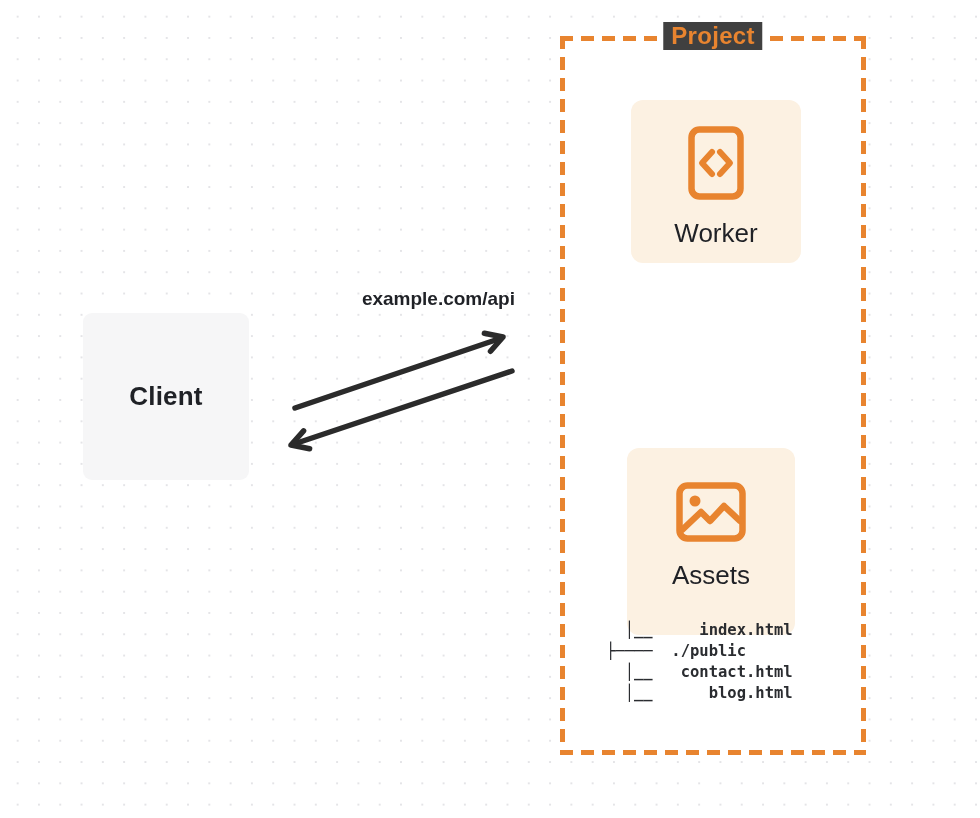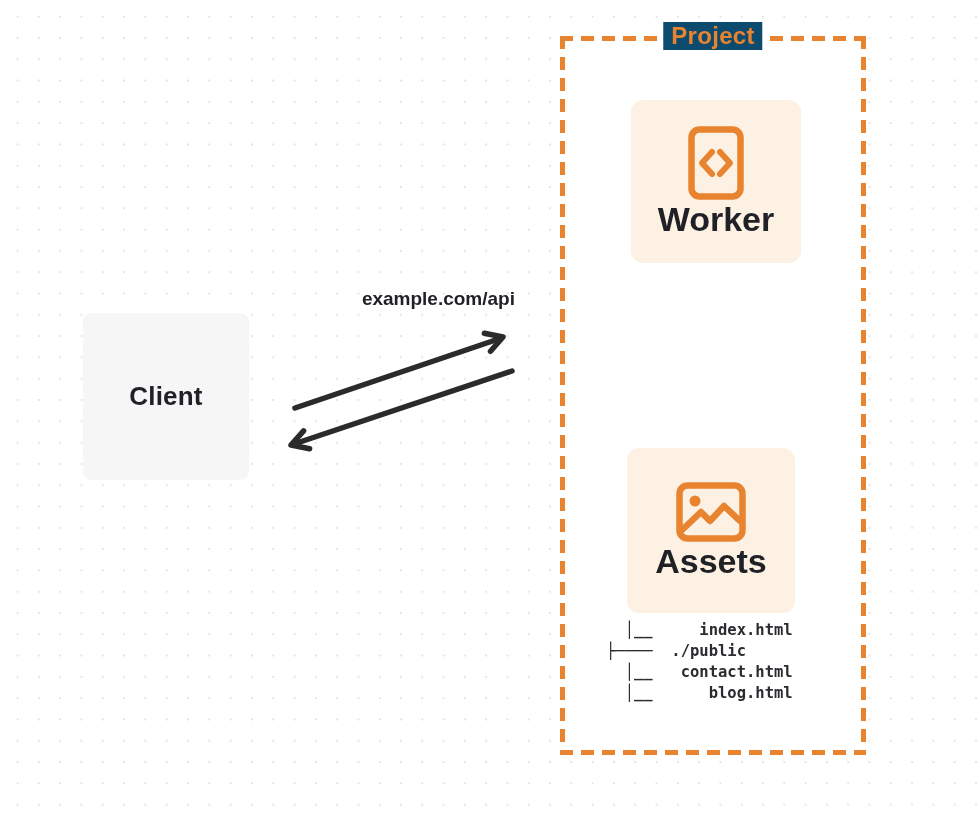--- a/index.html
+++ b/index.html
@@ -53,36 +53,36 @@
   .edge-h{left:0;right:0;height:5px;
     background:repeating-linear-gradient(90deg, var(--accent_orange) 0 13px, transparent 13px 21px);}
   .edge-v{top:0;bottom:0;width:5px;
     background:repeating-linear-gradient(180deg, var(--accent_orange) 0 13px, transparent 13px 21px);}
   .edge-top{top:0;}
   .edge-bottom{bottom:0;}
   .edge-left{left:0;}
   .edge-right{right:0;}
   .project-label{
     position:absolute;top:-14px;left:50%;transform:translateX(-50%);
-    background:#0c4a6e;padding:0 8px;
+    background:#404040;padding:0 8px;
     font-size:24px;font-weight:bold;color:var(--accent_orange);letter-spacing:.3px;
     white-space:nowrap;
   }
 
   
   .card{
     position:absolute;background:var(--card_background);border-radius:12px;
     display:flex;flex-direction:column;align-items:center;
   }
   .card-worker{left:71px;top:64px;width:170px;height:163px;}
-  .card-assets{left:67px;top:412px;width:168px;height:165px;text-align:right;}
+  .card-assets{left:67px;top:412px;width:168px;height:187px;text-align:right;}
   .card-worker .icon{margin-top:26px;}
   .card-assets .icon{margin-top:34px;}
   .card-label{
-    font-size:34px;font-weight:bold;color:var(--text_dark);
+    font-size:26px;font-weight:normal;color:var(--text_dark);margin-top:18px;
   }
   .icon-stroke{stroke:var(--accent_orange);fill:none;stroke-linecap:round;stroke-linejoin:round;}
 
   
   .file-tree{
     position:absolute;left:46px;top:584px;
     font-family:"DejaVu Sans Mono", monospace;
     font-size:15.5px;line-height:21px;font-weight:bold;color:#2A2C30;
   }
   .file-tree span{display:block;white-space:pre;}

